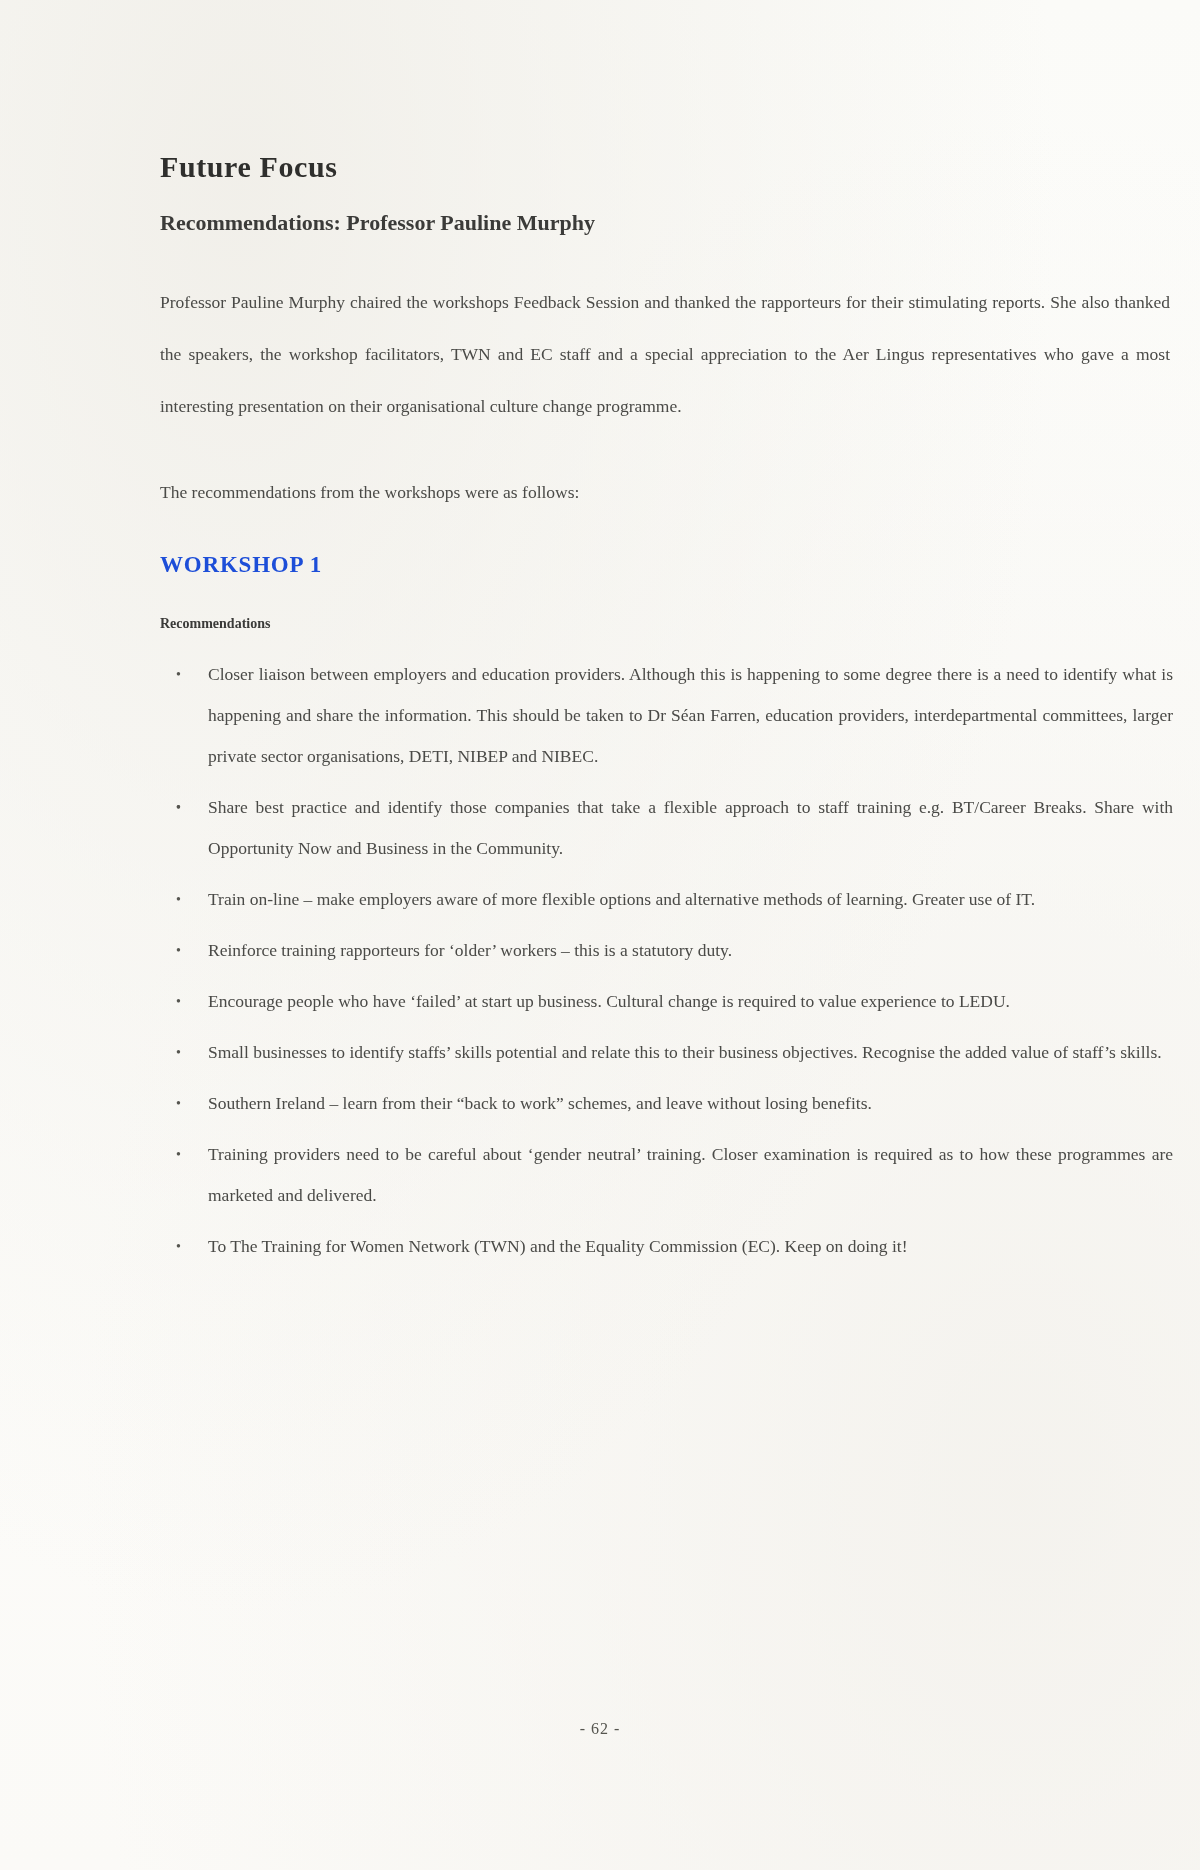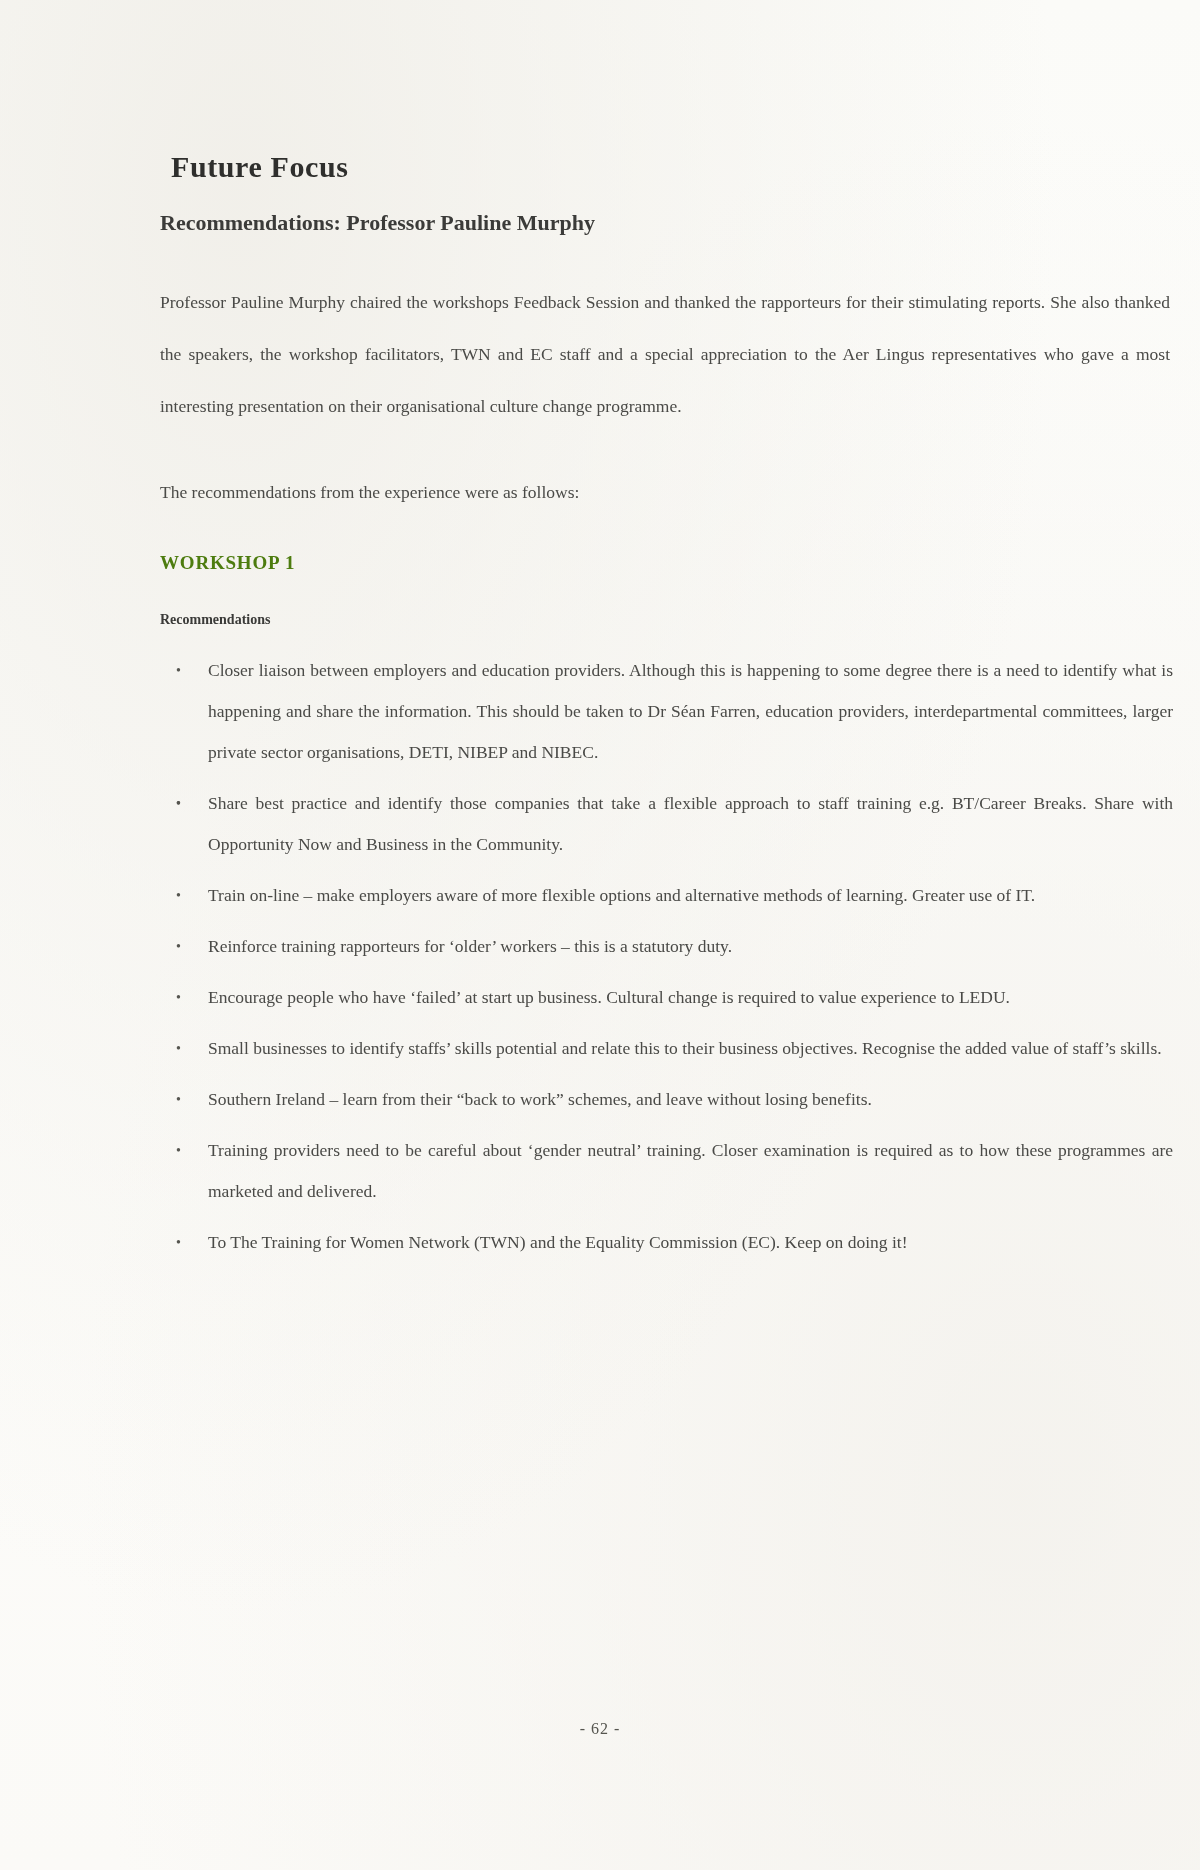--- a/index.html
+++ b/index.html
@@ -38,45 +38,45 @@
     position: absolute;
     left: 160px;
     top: 150px;
     width: 1020px;
   }
   .doc-title {
     font-size: 30px;
     font-weight: bold;
     letter-spacing: 0.6px;
     color: #2f2f2d;
-    margin: 0 0 26px 11px;
+    margin: 0 0 26px 0;
     font-family: "Liberation Serif", serif;
   }
   .doc-subtitle {
     font-size: 22px;
     font-weight: bold;
     color: #3b3b39;
     margin: 0 0 40px 0;
   }
   p.body-text {
     font-size: 17.5px;
     line-height: 52px;
     margin: 0 0 34px 0;
     color: #4a4a47;
     text-align: justify;
     width: 1010px;
   }
   p.body-text.narrow {
     width: 640px;
   }
   .section-heading {
-    font-size: 19px;
+    font-size: 23px;
     font-weight: bold;
     letter-spacing: 0.8px;
-    color: #4d7c0f;
+    color: #1d4ed8;
     margin: 0 0 38px 0;
   }
   .sub-heading {
     font-size: 14px;
     font-weight: bold;
     color: #3a3a38;
     margin: 0 0 22px 0;
   }
   ul.rec-list {
     list-style: none;
@@ -117,21 +117,21 @@
 
 <div class="page">
   <div class="content">
 
     <h1 class="doc-title">Future Focus</h1>
 
     <h2 class="doc-subtitle">Recommendations: Professor Pauline Murphy</h2>
 
     <p class="body-text">Professor Pauline Murphy chaired the workshops Feedback Session and thanked the rapporteurs for their stimulating reports.  She also thanked the speakers, the workshop facilitators, TWN and EC staff and a special appreciation to the Aer Lingus representatives who gave a most interesting presentation on their organisational culture change programme.</p>
 
-    <p class="body-text narrow">The recommendations from the experience were as follows:</p>
+    <p class="body-text narrow">The recommendations from the workshops were as follows:</p>
 
     <h3 class="section-heading">WORKSHOP 1</h3>
 
     <h4 class="sub-heading">Recommendations</h4>
 
     <ul class="rec-list">
       <li>
         <span class="bullet">•</span>
         <span>Closer liaison between employers and education providers.  Although this is happening to some degree there is a need to identify what is happening and share the information.   This should be taken to Dr Séan Farren, education providers, interdepartmental committees, larger private sector organisations, DETI, NIBEP and NIBEC.</span>
       </li>

